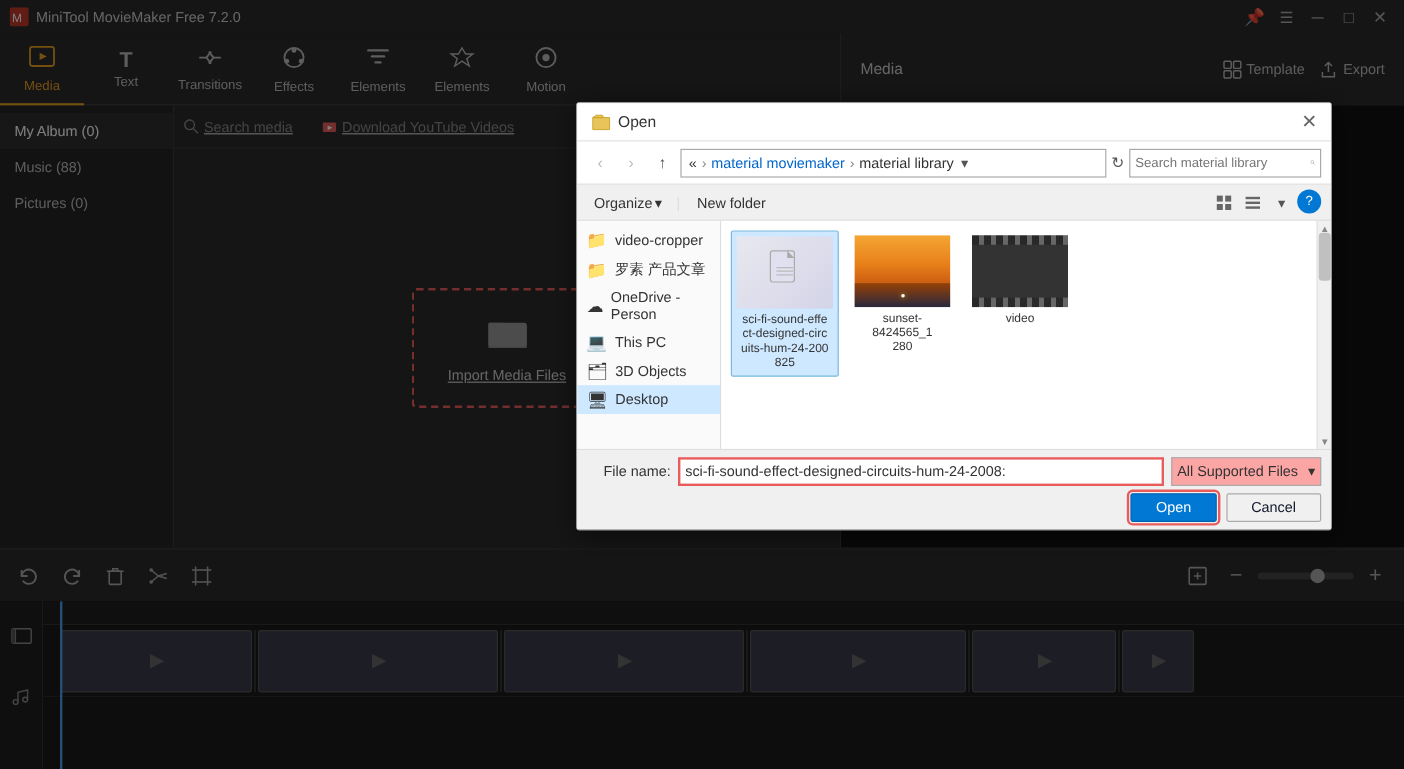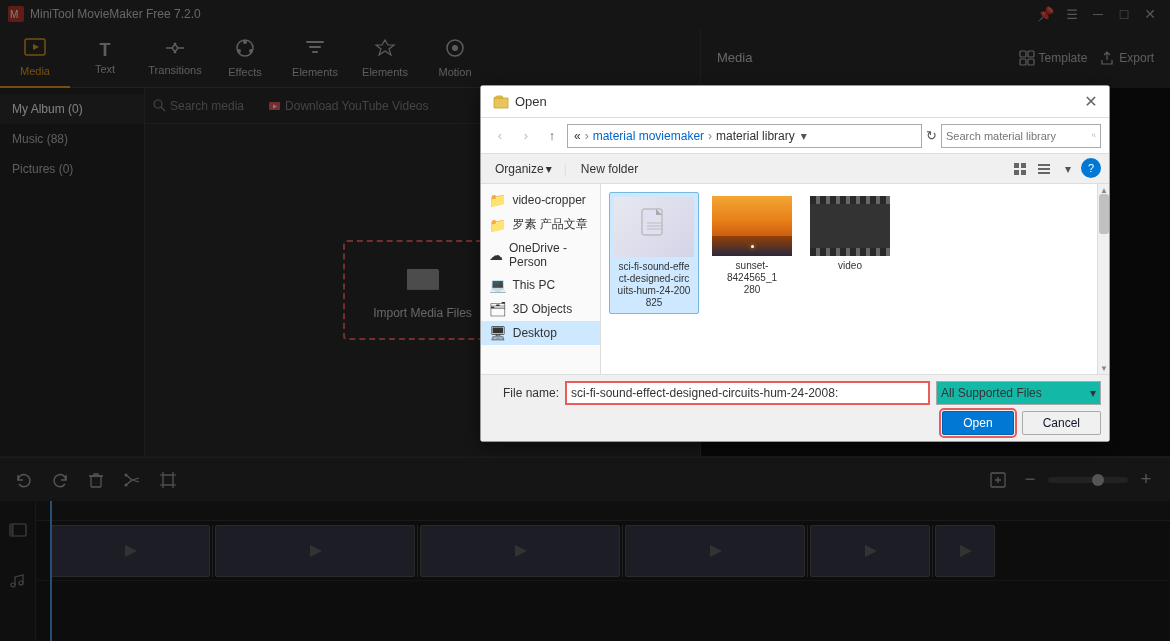--- a/index.html
+++ b/index.html
@@ -61,20 +61,21 @@
     .sidebar-item.active { color: #fff; background: #2e2e2e; }
 
     
     #media-area {
       flex: 1;
       background: #2b2b2b;
       display: flex;
       flex-direction: column;
       align-items: center;
       justify-content: center;
+      text-decoration: underline;
     }
     #media-area .media-top-bar {
       width: 100%;
       display: flex;
       align-items: center;
       padding: 6px 8px;
       gap: 8px;
       border-bottom: 1px solid #3a3a3a;
       height: 36px;
     }
@@ -388,27 +389,27 @@
       height: 24px;
       border: 1px solid #aaa;
       padding: 0 4px;
       font-size: 12px;
       color: #333;
       background: #fff;
       outline: none;
       border: 2px solid #e85c5c;
     }
     .fn-dropdown {
-      width: 165px;
+      width: 125px;
       height: 24px;
       border: 1px solid #aaa;
       padding: 0 4px;
       font-size: 12px;
       color: #333;
-      background: #14b8a6;
+      background: #fca5a5;
       display: flex;
       align-items: center;
       justify-content: space-between;
       cursor: pointer;
     }
     .dialog-btns {
       display: flex;
       justify-content: flex-end;
       gap: 8px;
     }

